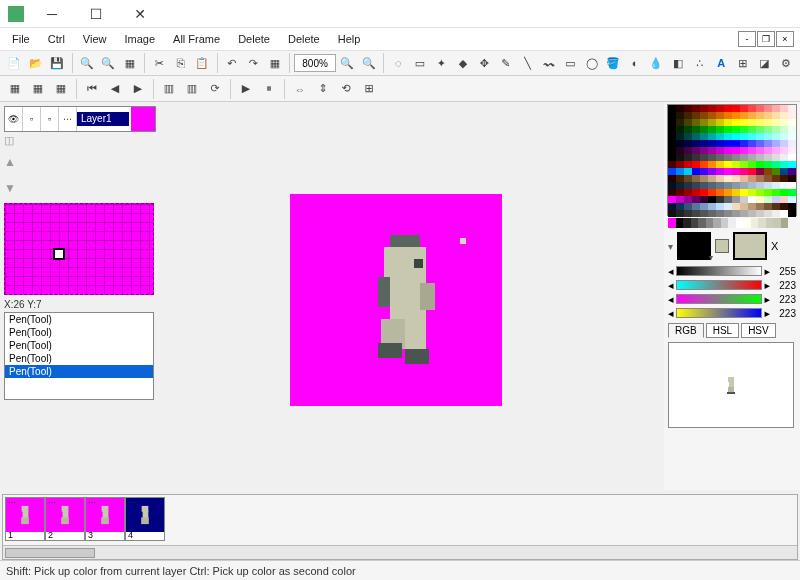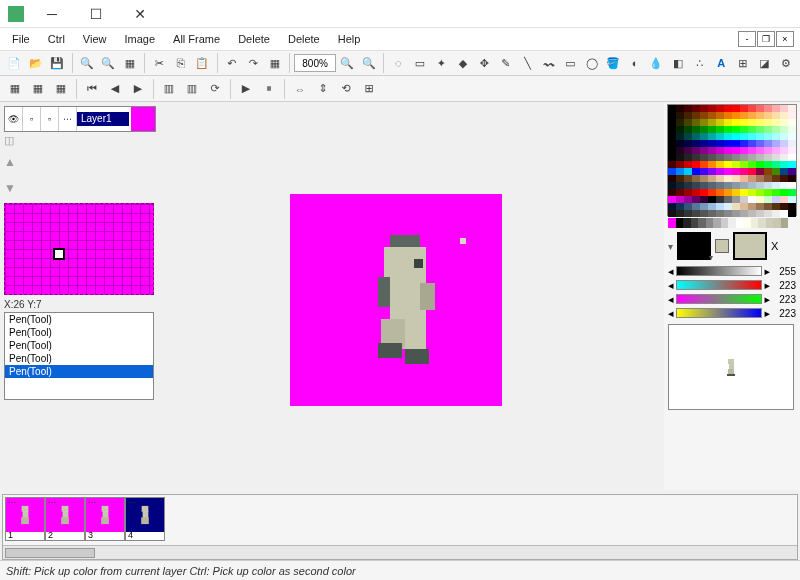--- a/index.html
+++ b/index.html
@@ -57,21 +57,21 @@
 .frames { position:absolute; left:2px; right:2px; bottom:0; height:66px; background:#f5f5f5; border:1px solid #aaa; }
 .frames-inner { display:flex; align-items:flex-start; padding:2px; gap:0; height:48px; }
 .frame { width:40px; height:44px; border:1px solid #888; background:#fff; position:relative;}
 .frame .fthumb { width:100%; height:34px; background:#ff00ff; display:flex; align-items:center; justify-content:center;}
 .frame.sel .fthumb { background:#000080;}
 .frame .fnum { position:absolute; bottom:0; left:2px; font-size:9px;}
 .frame .dots{ position:absolute; top:0; left:2px; font-size:8px; color:#333;}
 .hscroll { position:absolute; bottom:0; left:0; right:0; height:14px; background:#e8e8e8; border-top:1px solid #bbb;}
 .hscroll .thumb {position:absolute; left:2px; top:2px; width:90px; height:10px; background:#ccc; border:1px solid #999;}
 .statusbar { position:absolute; bottom:0; left:0; right:0; height:20px; background:#f5f5f5; border-top:1px solid #ccc; display:flex; align-items:center; padding:0 6px; font-size:10px; color:#333; }
-.statusbar .s1{ flex:1;font-style:italic; }
+.statusbar .s1{ flex:1; }
 svg { display:block; }
 </style>
 </head>
 <body>
 
 <div class="titlebar">
   <div class="app-icon"></div>
   <div class="winbtns">
     <div>─</div>
     <div>☐</div>
@@ -517,20 +517,25 @@
           <span>▸</span>
           <span class="val">223</span>
         </div>
         <div class="slider-row">
           <span>◂</span>
           <div class="bar" style="background:linear-gradient(90deg,#ff0,#00f)"></div>
           <span>▸</span>
           <span class="val">223</span>
         </div>
       </div>
+    <div class="tabs">
+      <div class="active">RGB</div>
+      <div>HSL</div>
+      <div>HSV</div>
+    </div>
     <div class="preview">
       <svg width="14" height="20" viewBox="0 0 30 46" shape-rendering="crispEdges">
         <rect x="8" y="4" width="14" height="12" fill="#c8c8b0"></rect>
           <rect x="10" y="14" width="12" height="16" fill="#c8c8b0"></rect>
           <rect x="7" y="28" width="16" height="12" fill="#b8b8a0"></rect>
           <rect x="6" y="38" width="18" height="5" fill="#4a5550"></rect>
       </svg>
     </div>
   </div>
 

